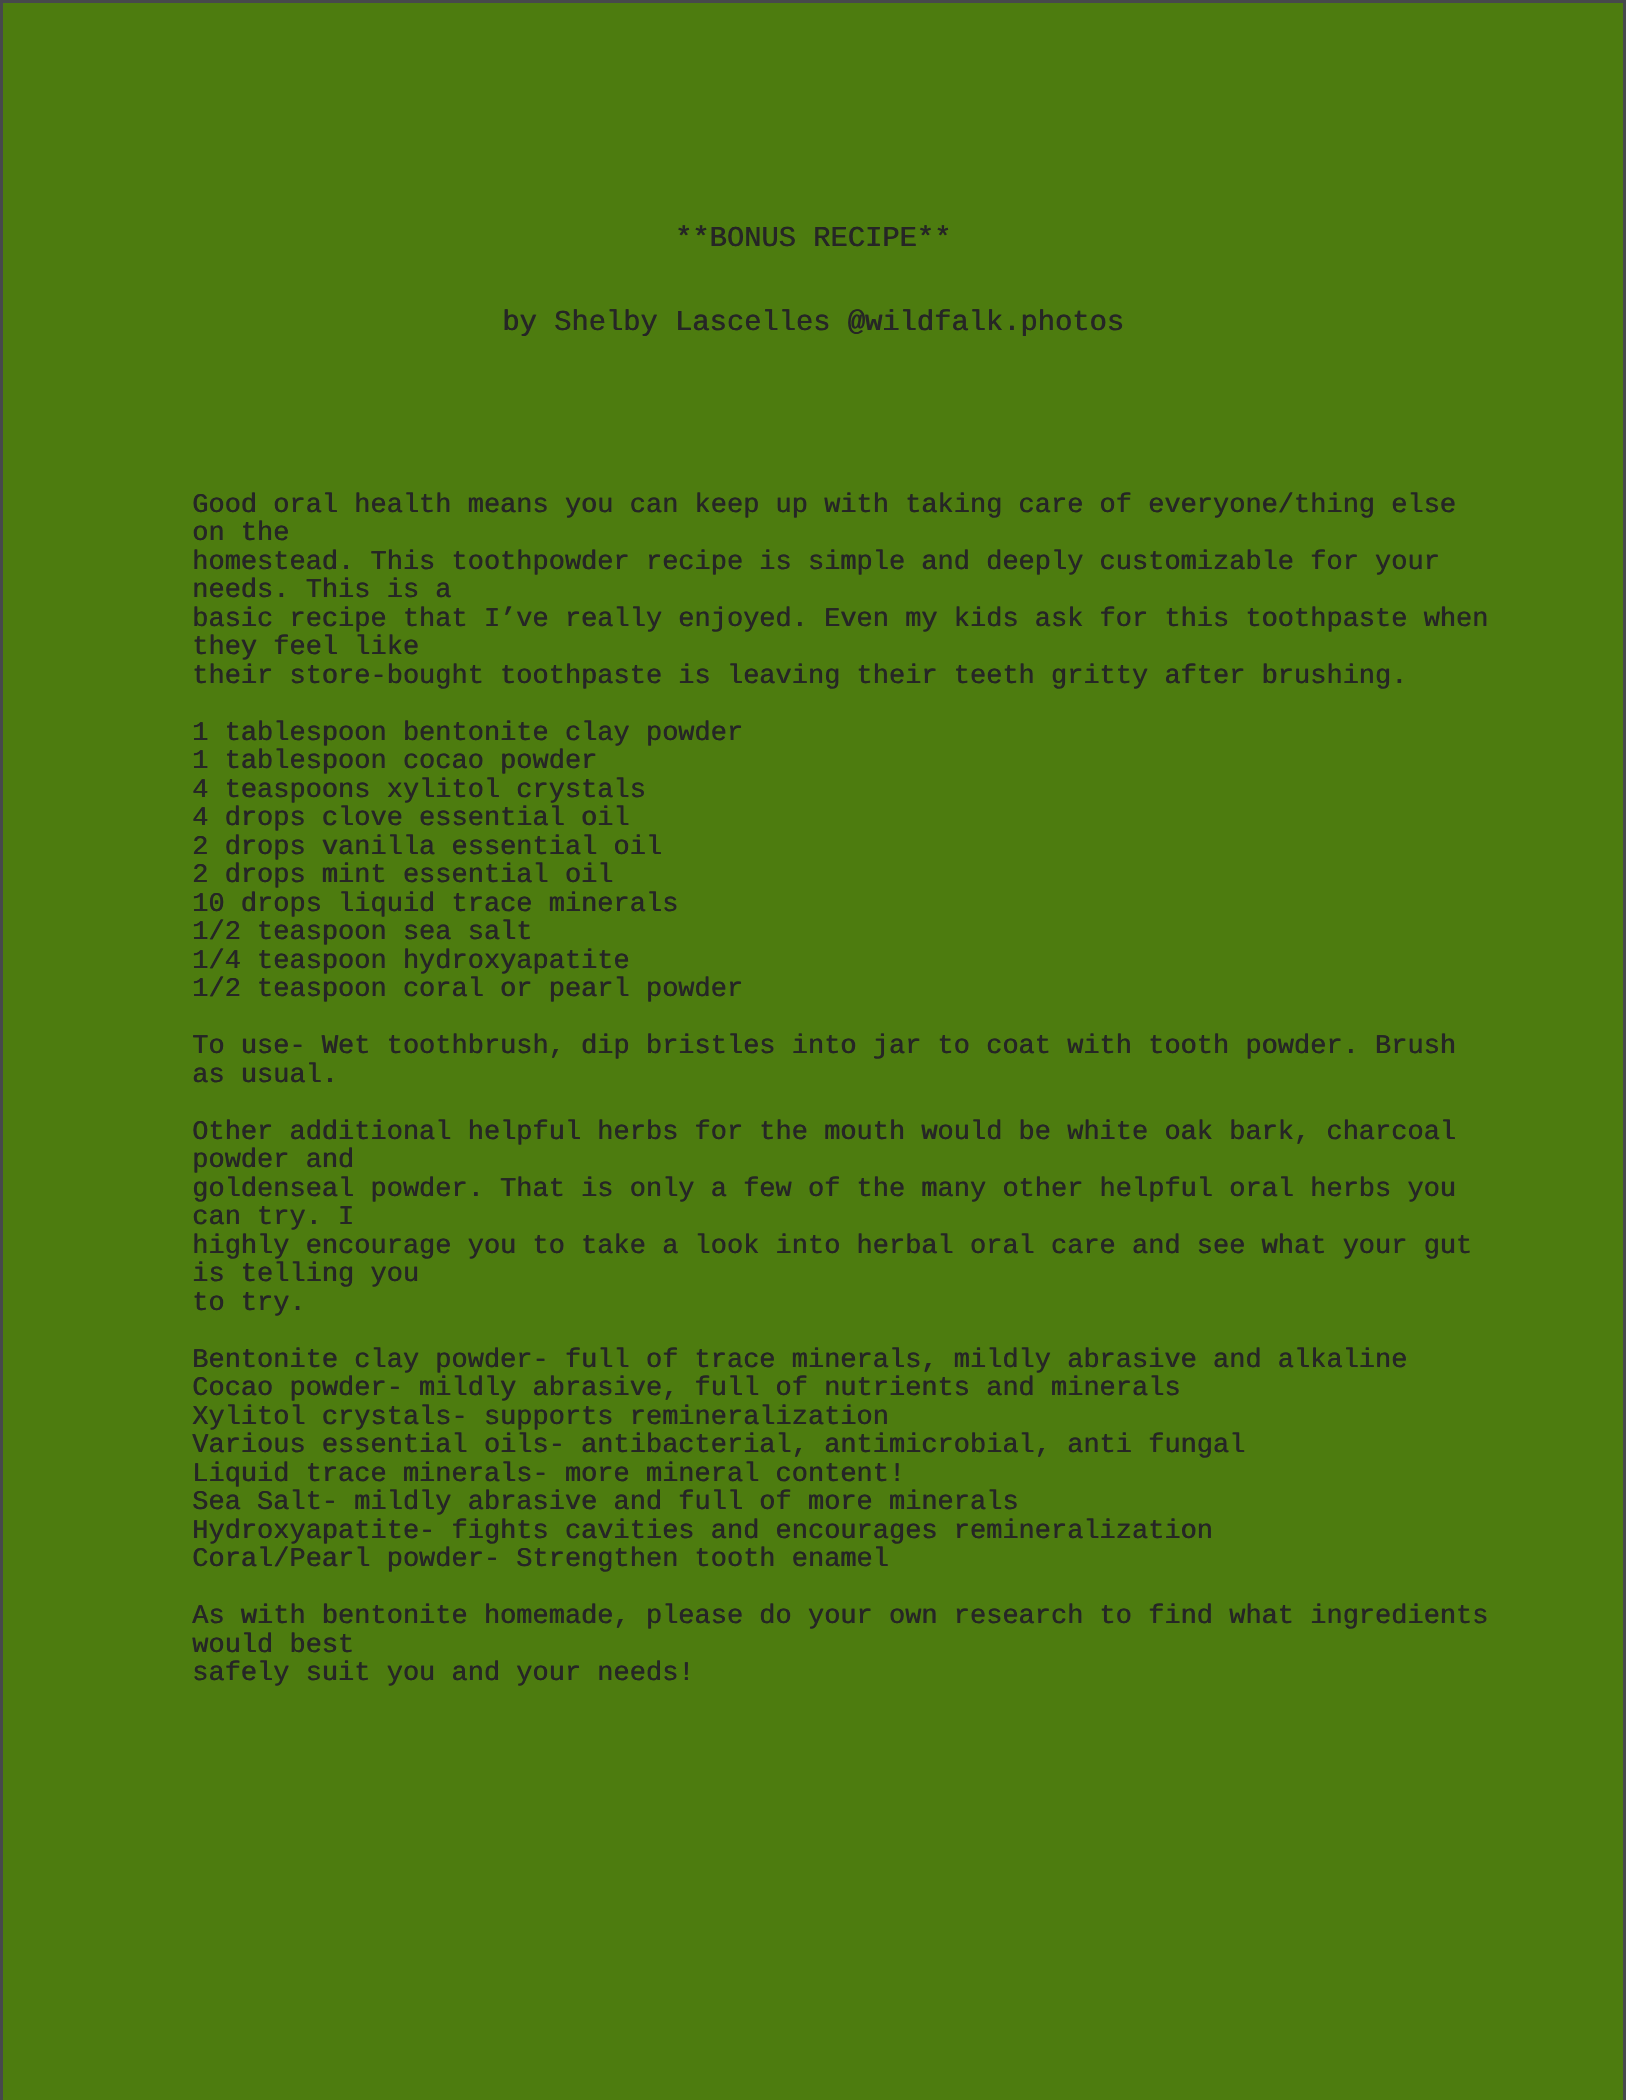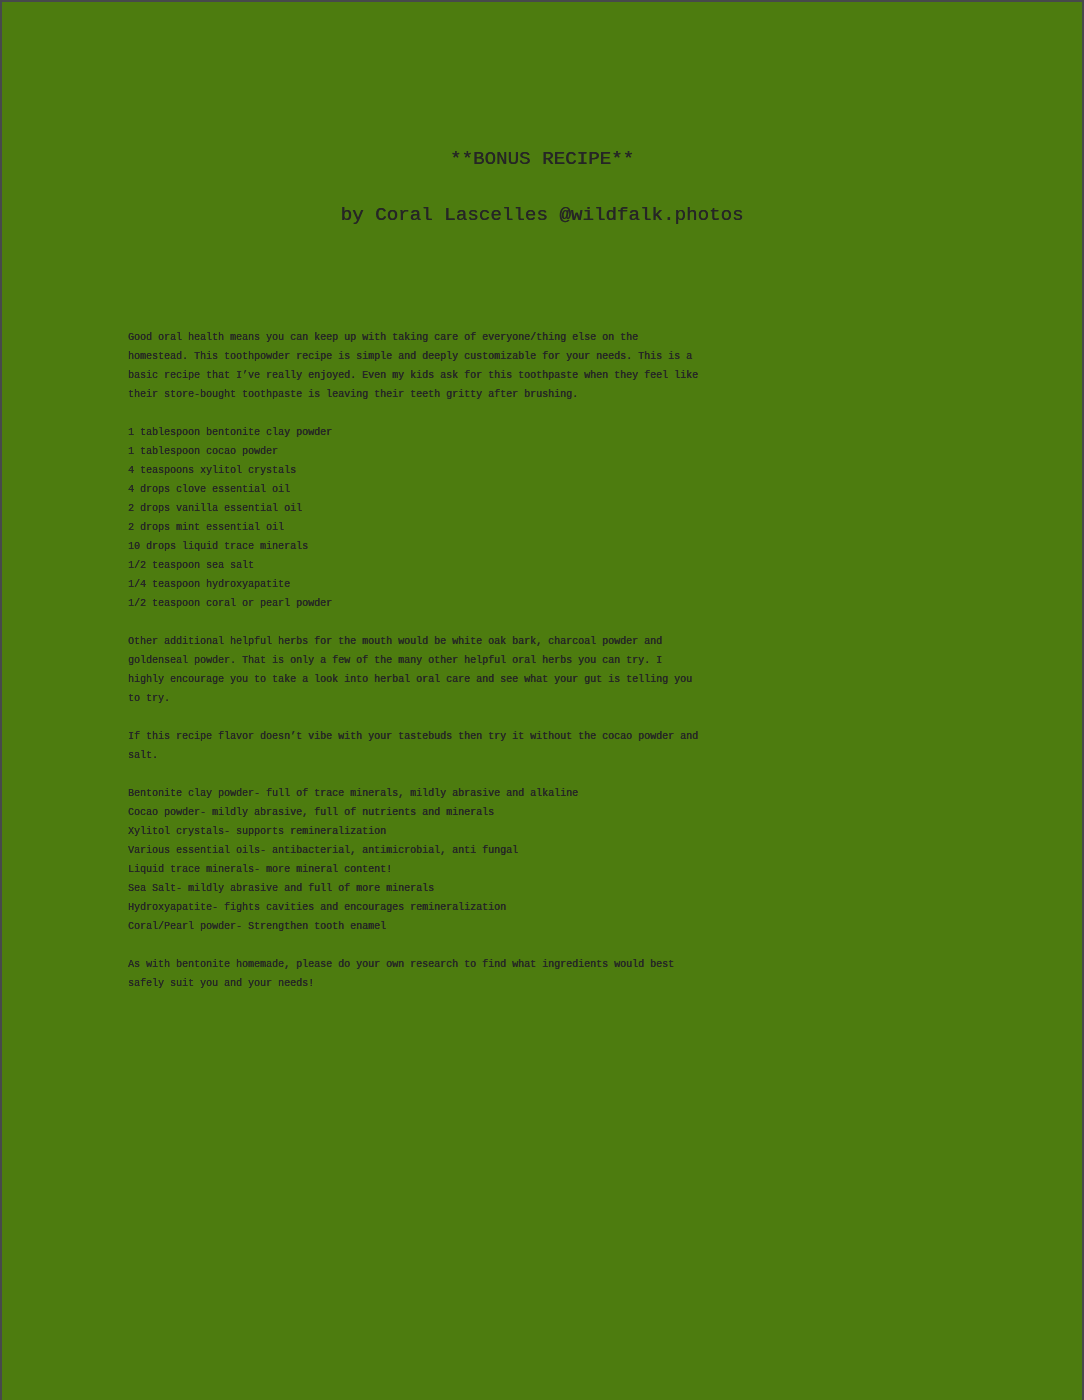--- a/index.html
+++ b/index.html
@@ -25,60 +25,59 @@
     text-align: center;
     font-size: 19.2px;
     line-height: 28px;
     white-space: pre-line;
     
     text-shadow: 0.4px 0 0 currentColor;
   }
   .content {
     margin: 71px 0 0 126px;
     width: 870px;
-    font-size: 10px;
+    font-size: 18px;
     line-height: 19px;
     text-shadow: 0.35px 0 0 currentColor;
   }
   .content p {
     margin: 0 0 19px 0;
     white-space: pre-line;
   }
 </style>
 </head>
 <body>
 
 <div class="page">
 
   <header class="title-block">
     <div>**BONUS RECIPE**</div>
-    <div>by Coral Lascelles @wildfalk.photos</div>
+    <div>by Shelby Lascelles @wildfalk.photos</div>
   </header>
 
   <main class="content">
     <p>Good oral health means you can keep up with taking care of everyone/thing else on the
 homestead. This toothpowder recipe is simple and deeply customizable for your needs. This is a
 basic recipe that I’ve really enjoyed. Even my kids ask for this toothpaste when they feel like
 their store-bought toothpaste is leaving their teeth gritty after brushing.</p>
     <p>1 tablespoon bentonite clay powder
 1 tablespoon cocao powder
 4 teaspoons xylitol crystals
 4 drops clove essential oil
 2 drops vanilla essential oil
 2 drops mint essential oil
 10 drops liquid trace minerals
 1/2 teaspoon sea salt
 1/4 teaspoon hydroxyapatite
 1/2 teaspoon coral or pearl powder</p>
+    <p>To use- Wet toothbrush, dip bristles into jar to coat with tooth powder. Brush as usual.</p>
     <p>Other additional helpful herbs for the mouth would be white oak bark, charcoal powder and
 goldenseal powder. That is only a few of the many other helpful oral herbs you can try. I
 highly encourage you to take a look into herbal oral care and see what your gut is telling you
 to try.</p>
-    <p>If this recipe flavor doesn’t vibe with your tastebuds then try it without the cocao powder and
-salt.</p>
     <p>Bentonite clay powder- full of trace minerals, mildly abrasive and alkaline
 Cocao powder- mildly abrasive, full of nutrients and minerals
 Xylitol crystals- supports remineralization
 Various essential oils- antibacterial, antimicrobial, anti fungal
 Liquid trace minerals- more mineral content!
 Sea Salt- mildly abrasive and full of more minerals
 Hydroxyapatite- fights cavities and encourages remineralization
 Coral/Pearl powder- Strengthen tooth enamel</p>
     <p>As with bentonite homemade, please do your own research to find what ingredients would best
 safely suit you and your needs!</p>

